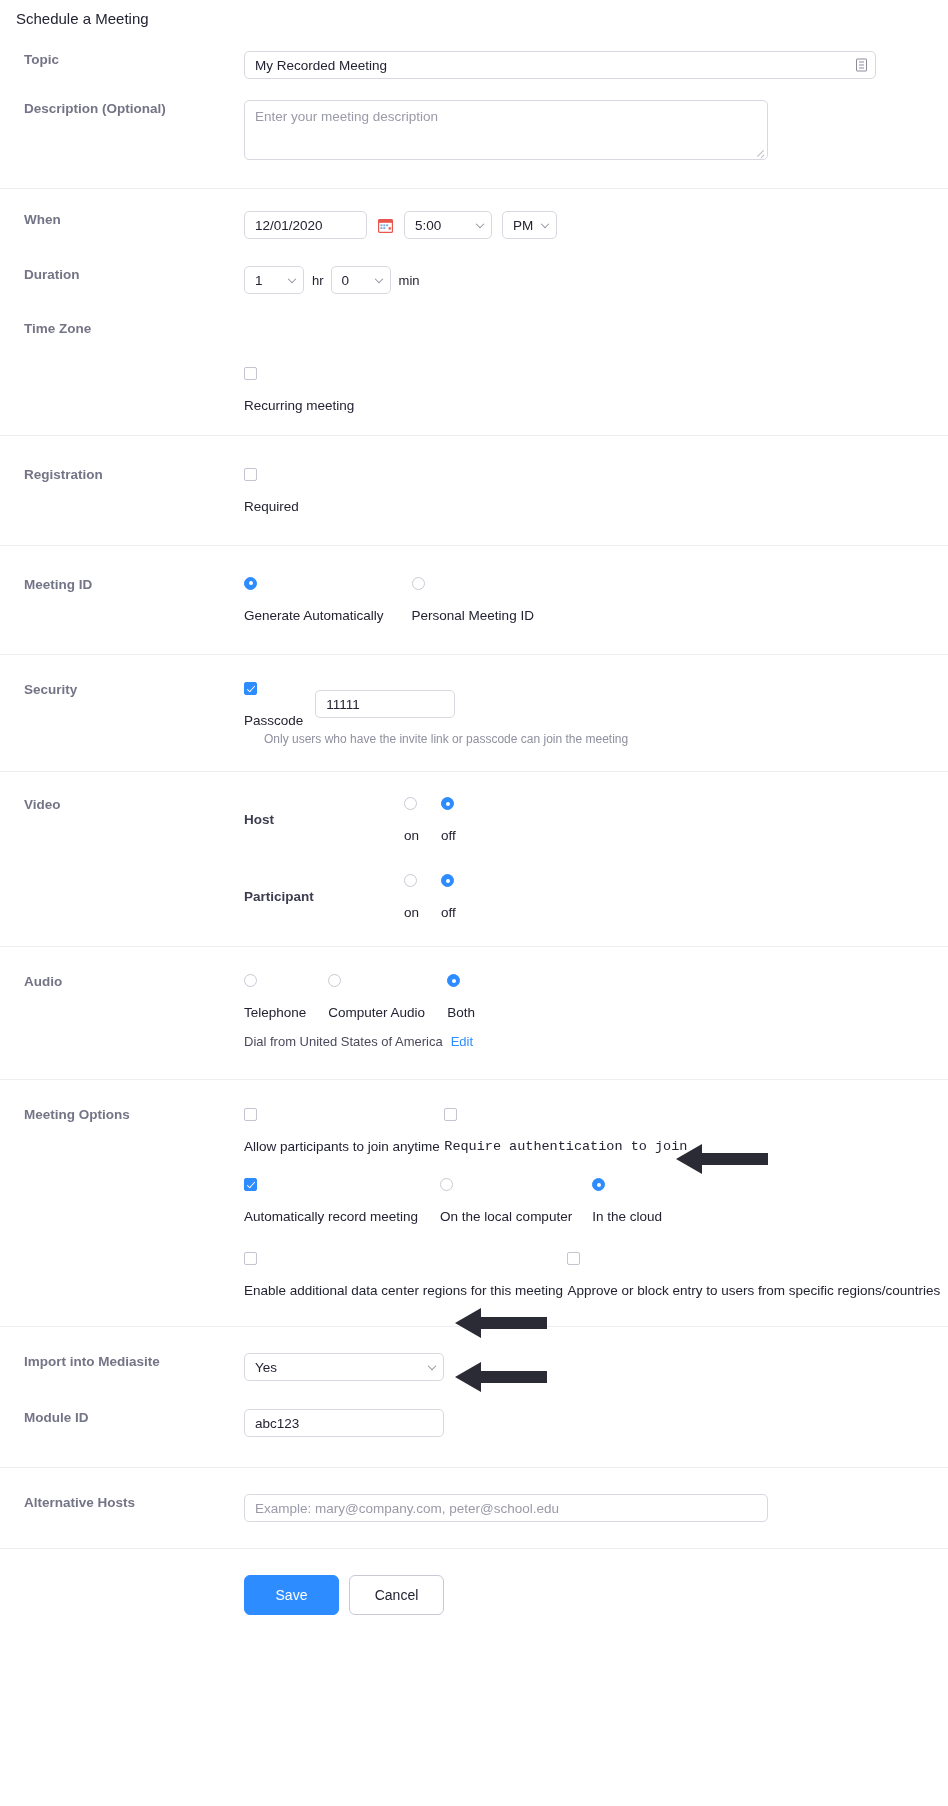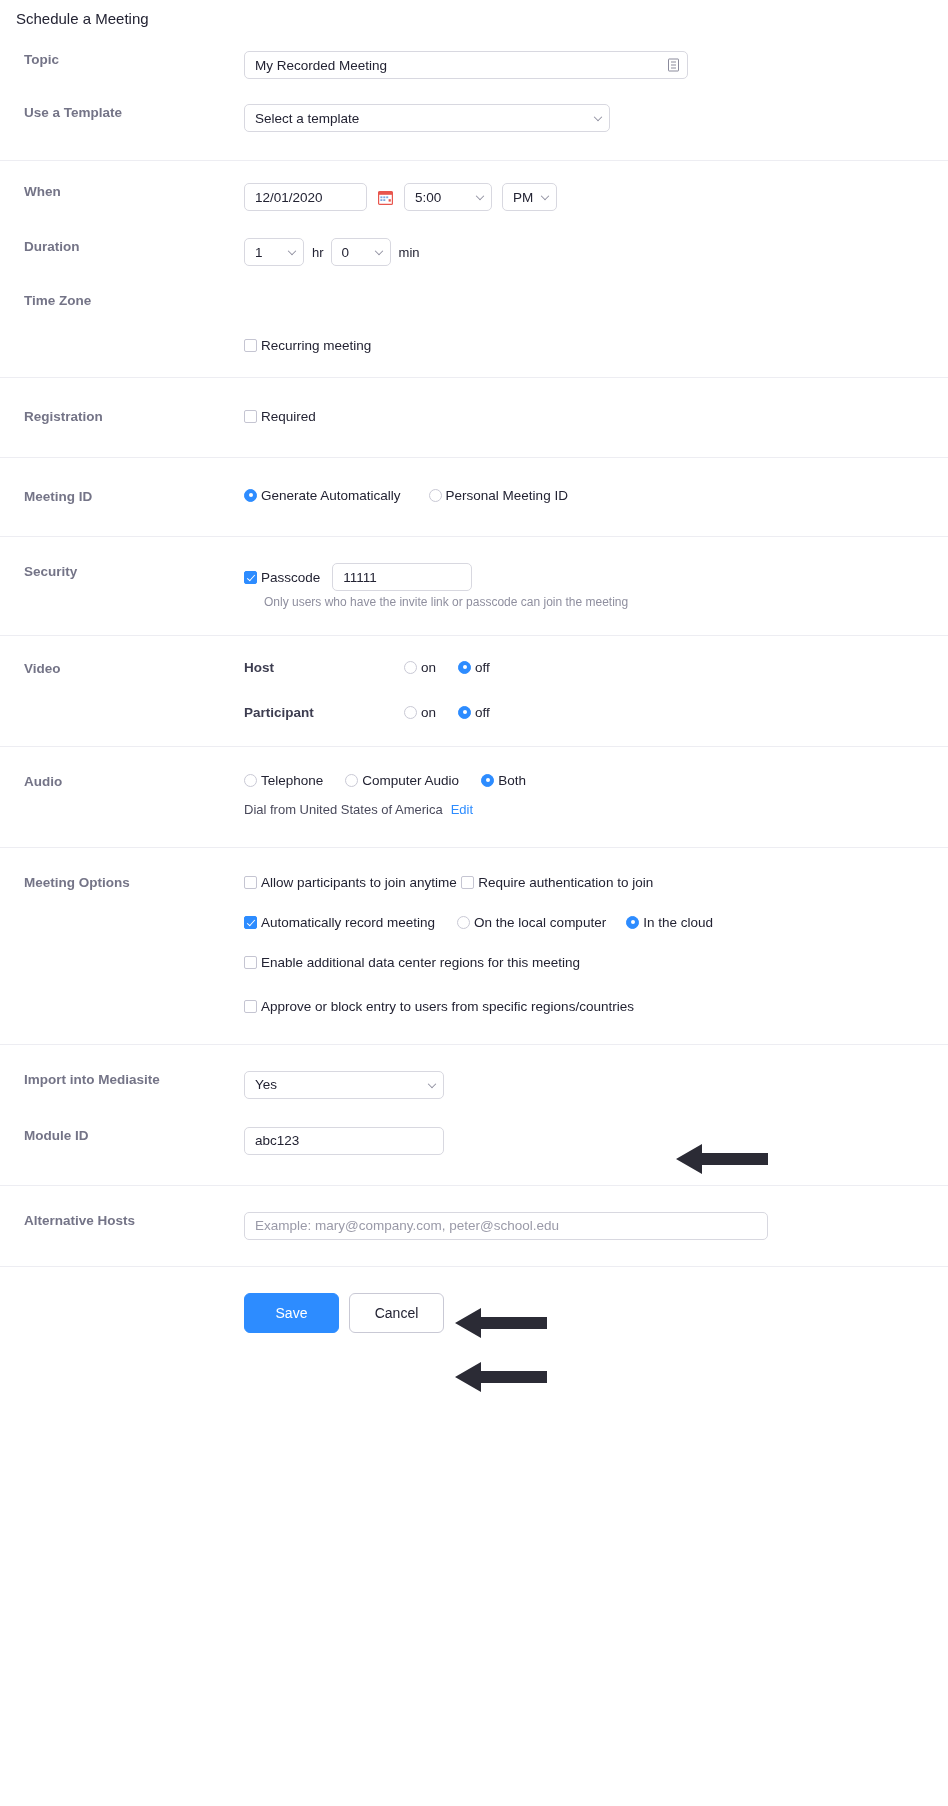--- a/index.html
+++ b/index.html
@@ -57,21 +57,21 @@
     border-radius: 5px;
     background: #fff;
     font-family: "Liberation Sans", sans-serif;
     font-size: 13.5px;
     color: #232333;
     padding: 0 10px;
     outline: none;
     display: flex;
     align-items: center;
   }
-  .topic-input { width: 444px; position: relative; }
+  .topic-input { width: 632px; position: relative; }
   .topic-input .tail-icon {
     position: absolute;
     right: 8px;
     top: 50%;
     transform: translateY(-50%);
     width: 11px;
     height: 13px;
     border: 1px solid #8b8b9c;
     border-radius: 1px;
   }
@@ -185,25 +185,26 @@
     left: 50%; top: 50%;
     width: 4px; height: 4px;
     margin: -2px 0 0 -2px;
     border-radius: 50%;
     background: #fff;
   }
 
   .opt {
     display: inline-flex;
     align-items: flex-start;
-    gap: 4px;
+    gap: 19px;
     font-size: 13.5px;
     color: #232333;
     line-height: 15px;
     white-space: nowrap;
+    flex-direction: column;
   }
   .hint {
     font-size: 12px;
     color: #8f8f9f;
     margin-top: 4px;
     margin-left: 20px;
     line-height: 1.3;
   }
   .inline-group { display: flex; align-items: center; }
 
@@ -278,30 +279,30 @@
     <div class="row">
       <div class="label-col">Topic</div>
       <div class="field-col">
         <div class="text-input topic-input">
           <span>My Recorded Meeting</span>
           <span class="tail-icon"></span>
         </div>
       </div>
     </div>
 
-
-    <div class="row" style="margin-top:25px;">
-      <div class="label-col">Use a Template</div>
-      <div class="field-col">
-        <div class="select-box small-caret" style="width:366px;">
-          <span>Select a template</span>
-          <span class="caret"></span>
-        </div>
-      </div>
-    </div>
+    <div class="row" style="margin-top:21px;">
+      <div class="label-col">Description (Optional)</div>
+      <div class="field-col">
+        <div class="textarea-box">
+          <span>Enter your meeting description</span>
+          <span class="resize-grip"></span>
+        </div>
+      </div>
+    </div>
+
 
   </div>
 
   <div class="section" style="padding-top:22px; padding-bottom:22px;">
 
     <div class="row">
       <div class="label-col">When</div>
       <div class="field-col">
         <div class="inline-group">
           <div class="text-input" style="width:123px;">
@@ -477,21 +478,21 @@
     <div class="row">
       <div class="label-col">Meeting Options</div>
       <div class="field-col">
 
         <label class="opt">
           <span class="cb"></span>
           <span>Allow participants to join anytime</span>
         </label>
 
 
-        <label class="opt" style="">
+        <label class="opt" style="font-family:Liberation Mono, monospace;">
           <span class="cb"></span>
           <span>Require authentication to join</span>
         </label>
 
         <div class="inline-group" style="margin-top:23px;">
           <label class="opt">
             <span class="cb checked"></span>
             <span>Automatically record meeting</span>
           </label>
           <label class="opt" style="margin-left:22px;">

